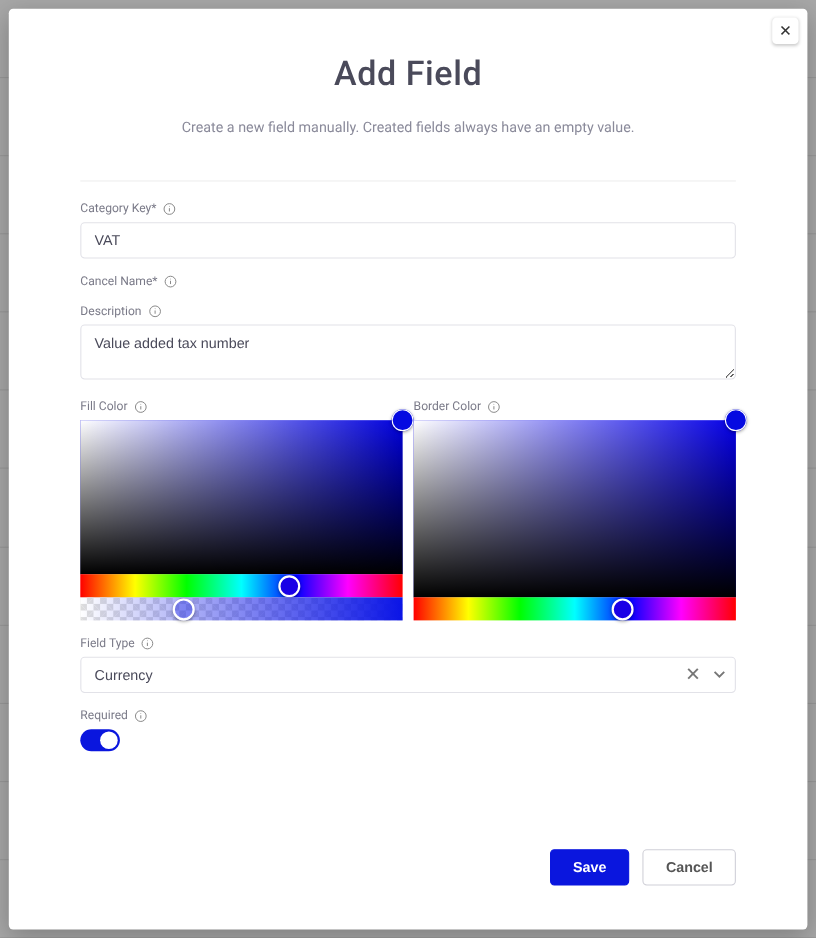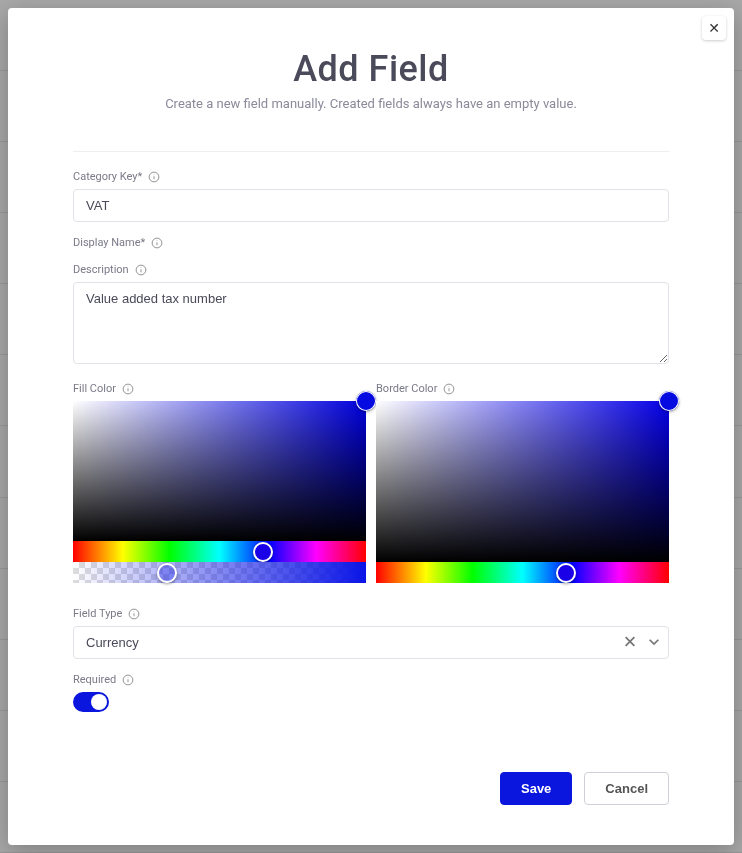--- a/index.html
+++ b/index.html
@@ -30,22 +30,22 @@
     font-size: 14px;
     line-height: 1;
     cursor: pointer;
     color: #333;
     display: flex;
     align-items: center;
     justify-content: center;
   }
 
   .header { text-align: center; padding: 40px 40px 0 40px; }
-  .header h1 { font-size: 36px; font-weight: 500; color: #4a4a5a; letter-spacing: 0.5px; }
-  .header p { font-size: 13px; color: #8a8a9a; margin-top: 6px; }
+  .header h1 { font-size: 31px; font-weight: 500; color: #4a4a5a; letter-spacing: 0.5px; }
+  .header p { font-size: 13px; color: #8a8a9a; margin-top: 24px; }
 
   .divider { height: 1px; background: #eee; margin: 40px 65px 0 65px; }
 
   .form { padding: 18px 65px 0 65px; flex: 1; overflow: hidden; }
 
   .field { margin-bottom: 14px; }
   .field-label { font-size: 11px; color: #7a7a88; display: flex; align-items: center; gap: 6px; margin-bottom: 6px; }
   .info-icon {
     width: 12px; height: 12px; display: inline-flex; align-items: center; justify-content: center;
   }
@@ -54,23 +54,23 @@
   .text-input, .textarea, .select {
     width: 100%;
     border: 1px solid #e2e2e8;
     border-radius: 4px;
     padding: 8px 12px;
     font-size: 13px;
     color: #4a4a5a;
     font-family: Liberation Sans, sans-serif;
     background: #fff;
   }
-  .textarea { height: 82px; resize: both; }
-
-  .color-row { display: flex; gap: 10px; margin-bottom: 24px; }
+  .textarea { height: 50px; resize: both; }
+
+  .color-row { display: flex; gap: 10px; margin-bottom: 14px; }
   .color-col { flex: 1; display: flex; flex-direction: column; }
   .picker-wrap { position: relative; }
 
   .sv-panel {
     width: 100%;
     height: 140px;
     background: linear-gradient(to top, #000, rgba(0,0,0,0)),
                 linear-gradient(to right, #fff, rgba(255,255,255,0));
     background-color: #0000dd;
     position: relative;
@@ -216,21 +216,21 @@
               <line x1="8" y1="7" x2="8" y2="11"></line>
               <circle cx="8" cy="4.8" r="0.6" fill="#888" stroke="none"></circle>
             </svg>
         </span>
       </div>
       <input class="text-input" value="VAT" style="">
     </div>
 
     <div class="field">
       <div class="field-label">
-        <span>Display Name*</span>
+        <span>Cancel Name*</span>
         <span class="info-icon">
           <svg viewBox="0 0 16 16" fill="none" stroke="#888" stroke-width="1.2">
               <circle cx="8" cy="8" r="6.5"></circle>
               <line x1="8" y1="7" x2="8" y2="11"></line>
               <circle cx="8" cy="4.8" r="0.6" fill="#888" stroke="none"></circle>
             </svg>
         </span>
       </div>
     </div>
 

